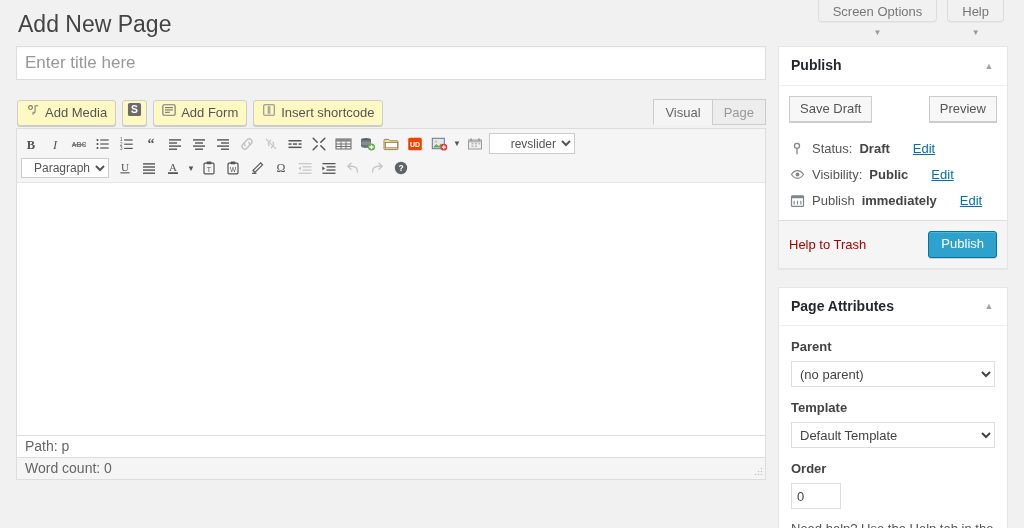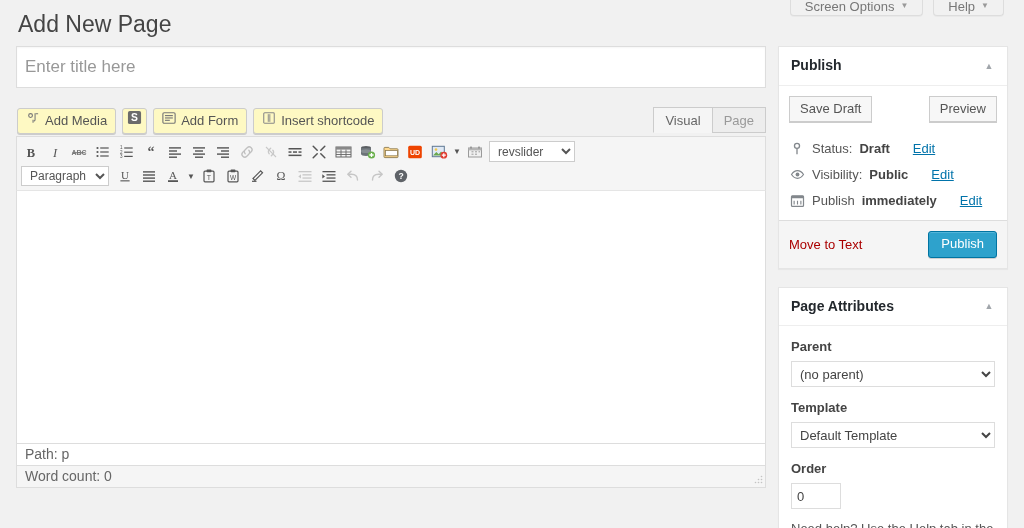--- a/index.html
+++ b/index.html
@@ -27,21 +27,22 @@
     border-radius: 0 0 4px 4px;
     padding: 4px 14px 6px 14px;
     font-size: 13px;
     color: #777;
     line-height: 16px;
     box-shadow: 0 1px 0 rgba(0,0,0,.03);
     display: flex;
     align-items: center;
     gap: 6px;
     cursor: pointer;
-    height: 16px;
+    height: 22px;
+    flex-direction: column;
   }
   .meta-tab .caret { font-size: 8px; color: #999; position: relative; top: -1px; }
 
   
   .page-title {
     position: absolute;
     top: 10px; left: 18px;
     font-size: 23px;
     font-weight: 400;
     color: #444;
@@ -52,21 +53,21 @@
   
   .main-col {
     position: absolute;
     left: 16px; top: 46px;
     width: 750px;
   }
 
   .title-input {
     display: block;
     width: 750px;
-    height: 42px;
+    height: 34px;
     padding: 3px 8px;
     font-size: 17px;
     font-family: "Liberation Sans", sans-serif;
     color: #444;
     background: #fff;
     border: 1px solid #ddd;
     border-radius: 0;
     outline: none;
     box-shadow: inset 0 1px 2px rgba(0,0,0,.04);
   }
@@ -166,20 +167,21 @@
     font-size: 12px;
     font-family: "Liberation Sans", sans-serif;
     color: #555;
     background: #fff;
     border: 1px solid #ccc;
     border-radius: 0;
     padding: 0 2px 0 4px;
     margin: 0 4px 0 2px;
     outline: none;
     cursor: pointer;
+    text-align: right;
   }
   .tb-select.paragraph { width: 88px; }
   .tb-select.revslider { width: 86px; height: 21px; font-size: 12px; }
 
   .caret-btn {
     width: 12px; height: 20px;
     display: inline-flex; align-items: center; justify-content: center;
     cursor: pointer; color: #555; font-size: 8px;
     flex: none;
   }
@@ -734,21 +736,21 @@
               <path d="M4.4 8.2v4M8 8.2v4M11.6 8.2v4" stroke="#82878c" stroke-width="1.2"></path>
             </svg>
         </span>
         <span>Publish</span>
         <b>immediately</b>
         <a class="edit-link">Edit</a>
       </div>
     </div>
 
     <div class="submitbox-minor">
-      <a class="trash-link">Move to Text</a>
+      <a class="trash-link">Help to Trash</a>
       <button class="btn-primary">Publish</button>
     </div>
   </div>
 
   <div class="postbox">
     <div class="postbox-head">
       <span>Page Attributes</span>
       <span class="toggle-arrow">▲</span>
     </div>
     <div class="attr-body">

